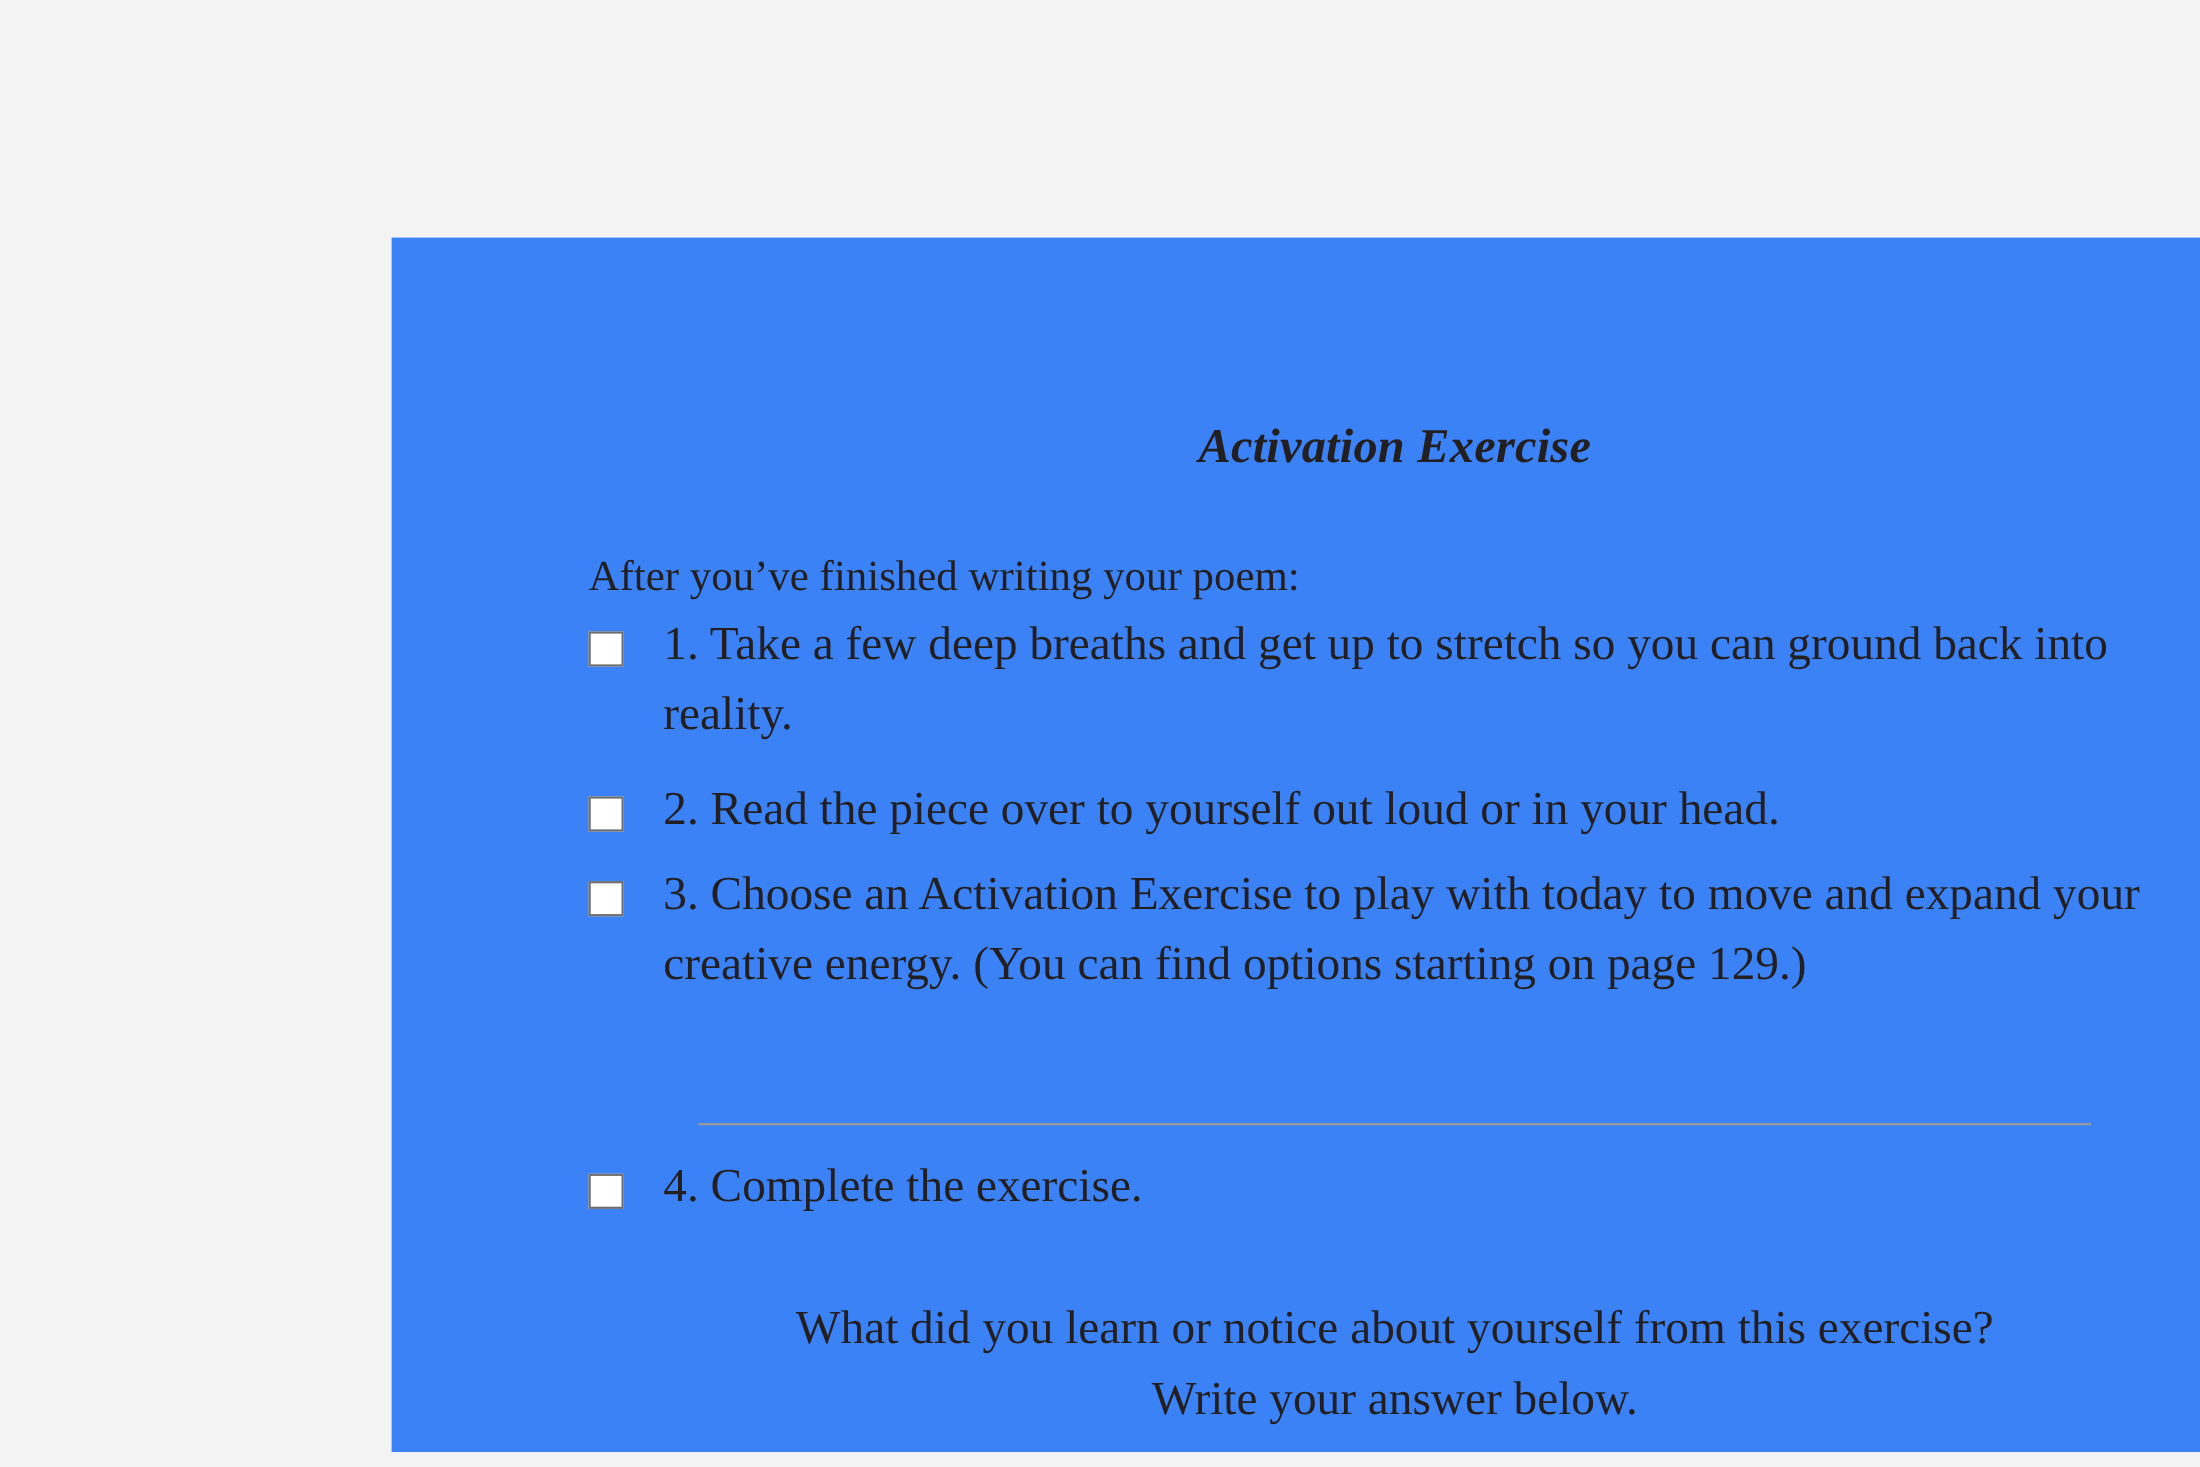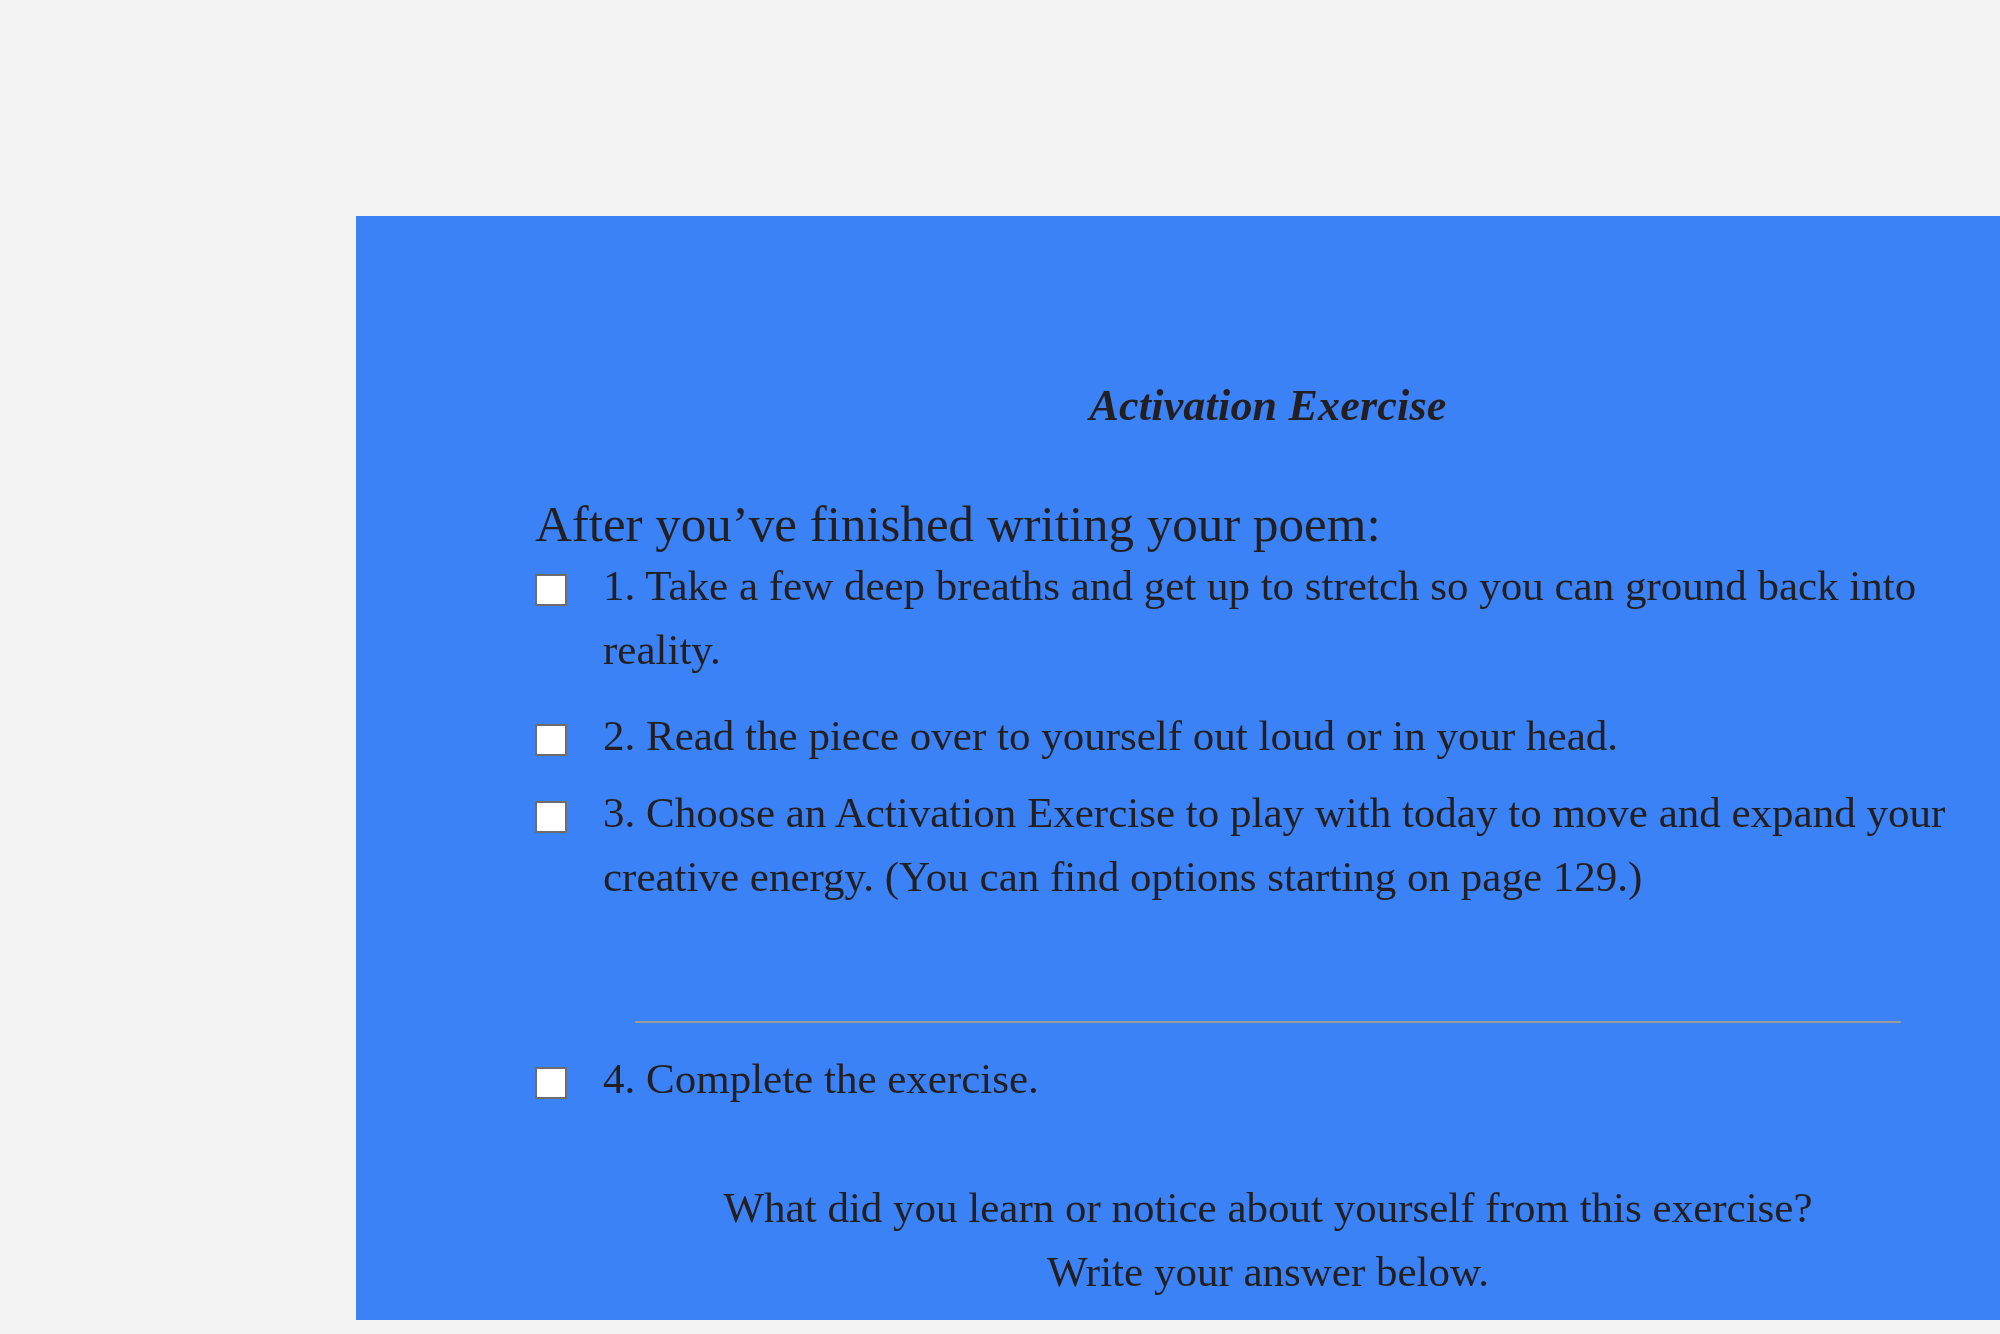--- a/index.html
+++ b/index.html
@@ -32,21 +32,21 @@
     font-style: italic;
     font-weight: bold;
     font-size: 44px;
     line-height: 60px;
     letter-spacing: 0.2px;
   }
   .intro {
     position: absolute;
     left: 179px;
     top: 278px;
-    font-size: 51px;
+    font-size: 39px;
     line-height: 60px;
     white-space: nowrap;
   }
   .item {
     position: absolute;
     left: 179px;
     width: 1470px;
   }
   .checkbox {
     position: absolute;

